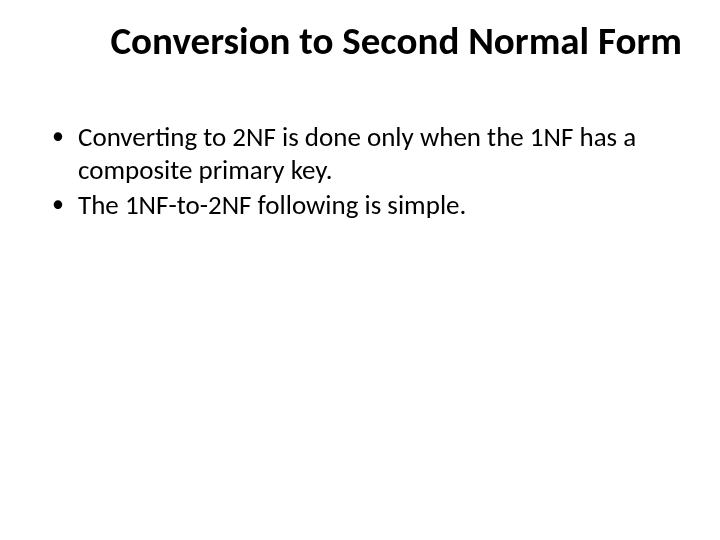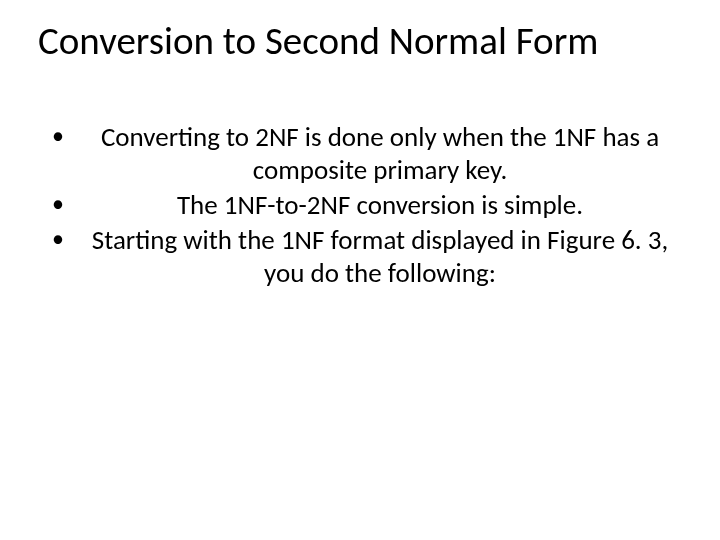--- a/index.html
+++ b/index.html
@@ -15,31 +15,31 @@
       color: #000000;
       overflow: hidden;
     }
     .slide {
       width: 100%;
       height: 100%;
       padding: 20px 38px 40px 38px;
     }
     .title {
       font-size: 39px;
-      font-weight: 400;
+      font-weight: 700;
       letter-spacing: 0px;
       margin-bottom: 58px;
       line-height: 1.1;
+      text-align: right;
     }
     .content {
       padding-left: 12px;
     }
     .bullet-list {
       list-style: none;
-      text-align: center;
     }
     .bullet-item {
       font-size: 27px;
       line-height: 1.22;
       margin-bottom: 2px;
       position: relative;
       padding-left: 28px;
       letter-spacing: 0px;
     }
     .bullet-item::before {
@@ -51,17 +51,16 @@
     }
   </style>
 </head>
 <body>
 
 <div class="slide">
   <h1 class="title">Conversion to Second Normal Form</h1>
   <div class="content">
     <ul class="bullet-list">
       <li class="bullet-item">Converting to 2NF is done only when the 1NF has a composite primary key.</li>
-      <li class="bullet-item">The 1NF-to-2NF conversion is simple.</li>
-      <li class="bullet-item">Starting with the 1NF format displayed in Figure 6. 3, you do the following:</li>
+      <li class="bullet-item">The 1NF-to-2NF following is simple.</li>
     </ul>
   </div>
 </div>
 
 </body></html>

